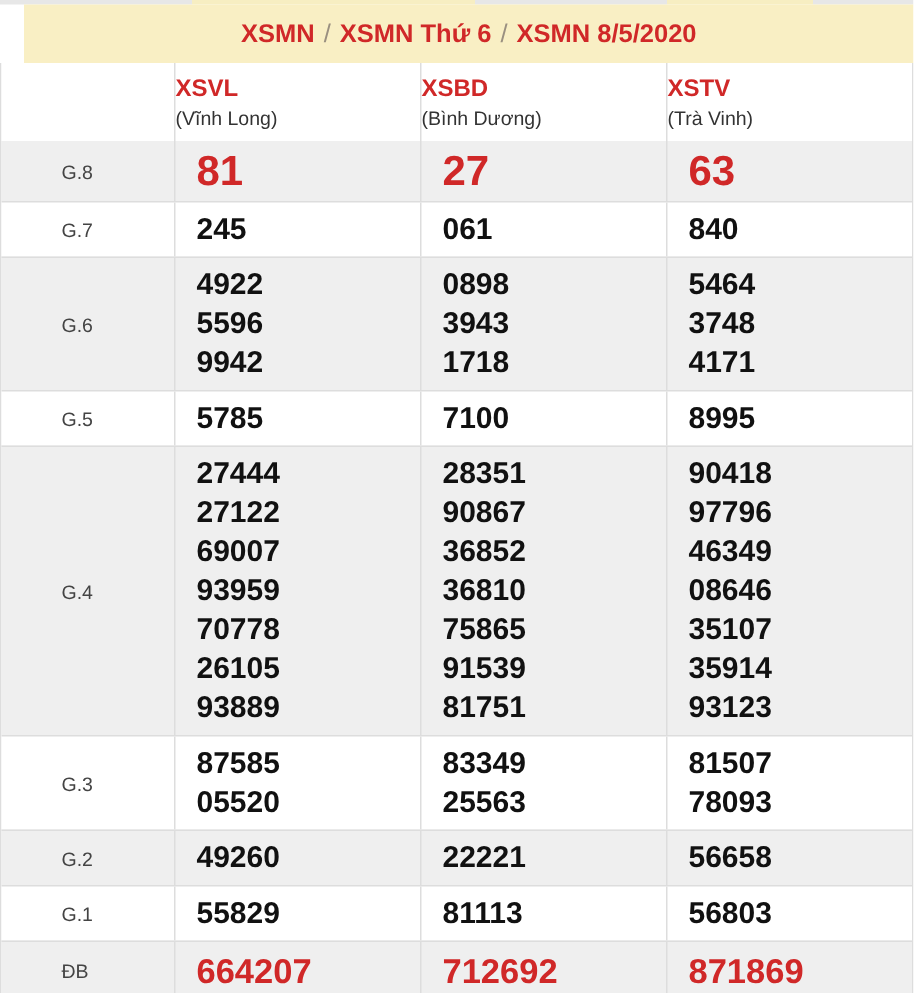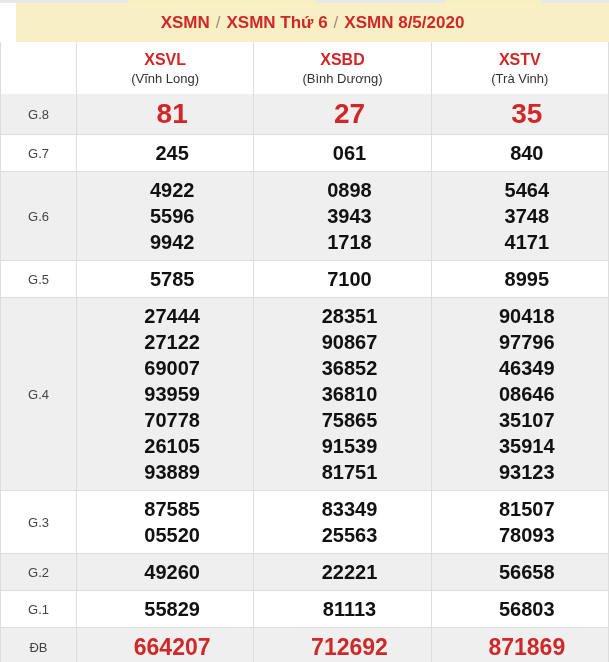--- a/index.html
+++ b/index.html
@@ -50,28 +50,29 @@
     display:flex;
     border-top:1px solid var(--border);
     background:#ffffff;
   }
   .row:first-child{border-top:none;}
   .row.stripe{background:var(--stripe);}
   .cell{
     display:flex;
     flex-direction:column;
     justify-content:center;
-    align-items:center;
+    align-items:flex-start;
     padding:5px 0;
   }
   .label-cell{
     width:75px;
     flex:0 0 75px;
     font-size:13px;
     color:var(--label-color);
+    margin-left:40px;
   }
   .num-cell,.col-cell{
     flex:1 1 0;
     border-left:1px solid var(--border);
     text-align:center;
     padding-left:14px;
   }
   .header-row{padding:0;}
   .header-row .cell{padding:8px 0 7px 0;}
   .col-code{
@@ -136,21 +137,21 @@
     <div id="rows">
         <div class="row first stripe">
           <div class="cell label-cell">G.8</div>
           <div class="cell num-cell">
             <div class="num">81</div>
           </div>
           <div class="cell num-cell">
             <div class="num">27</div>
           </div>
           <div class="cell num-cell">
-            <div class="num">35</div>
+            <div class="num">63</div>
           </div>
         </div>
         <div class="row normal">
           <div class="cell label-cell">G.7</div>
           <div class="cell num-cell">
             <div class="num">245</div>
           </div>
           <div class="cell num-cell">
             <div class="num">061</div>
           </div>

